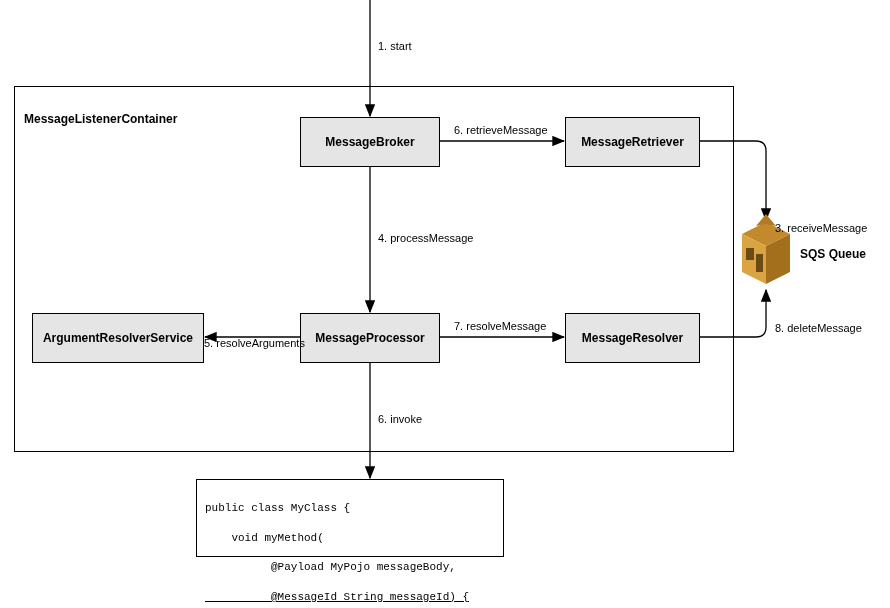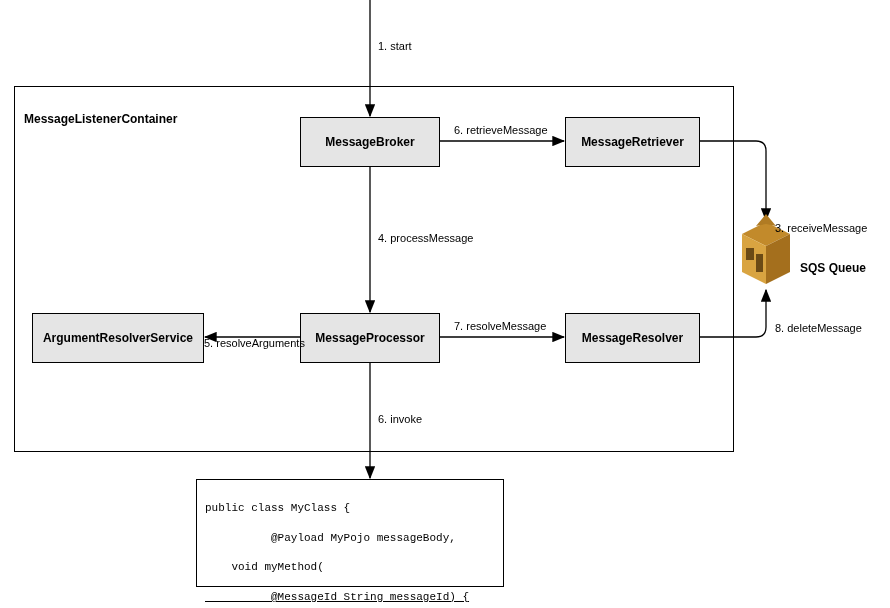--- a/index.html
+++ b/index.html
@@ -118,39 +118,39 @@
 </div>
 
 <div class="node-box" style="left:32px; top:313px; width:172px; height:50px;">
   <span>ArgumentResolverService</span>
 </div>
 
 <div class="node-box" style="left:565px; top:313px; width:135px; height:50px;">
   <span>MessageResolver</span>
 </div>
 
-<div class="sqs-label" style="left:800px; top:261px;">SQS Queue</div>
+<div class="sqs-label" style="left:800px; top:247px;">SQS Queue</div>
 
 <div class="edge-label" style="left:378px; top:40px;">1. start</div>
 
 <div class="edge-label" style="left:454px; top:124px;">6. retrieveMessage</div>
 
 <div class="edge-label" style="left:775px; top:182px;margin-top:40px;">3. receiveMessage</div>
 
 <div class="edge-label" style="left:378px; top:232px;">4. processMessage</div>
 
 <div class="edge-label" style="left:204px; top:309px;margin-top:28px;">5. resolveArguments</div>
 
 <div class="edge-label" style="left:378px; top:413px;">6. invoke</div>
 
 <div class="edge-label" style="left:454px; top:320px;">7. resolveMessage</div>
 
 <div class="edge-label" style="left:775px; top:322px;">8. deleteMessage</div>
 
-<div class="code-box" style="left:196px; top:479px; width:308px; height:108px;">
+<div class="code-box" style="left:196px; top:479px; width:308px; height:78px;">
 <span style="display: block;">public class MyClass {</span>
+<span style="display: block;">    void myMethod(</span>
 <span style="display: block;">          @Payload MyPojo messageBody,</span>
-<span style="display: block;">    void myMethod(</span>
 <span style="display: block; text-decoration: underline;">          @MessageId String messageId) {</span>
 
 
 
 </div>
 
 </body></html>

